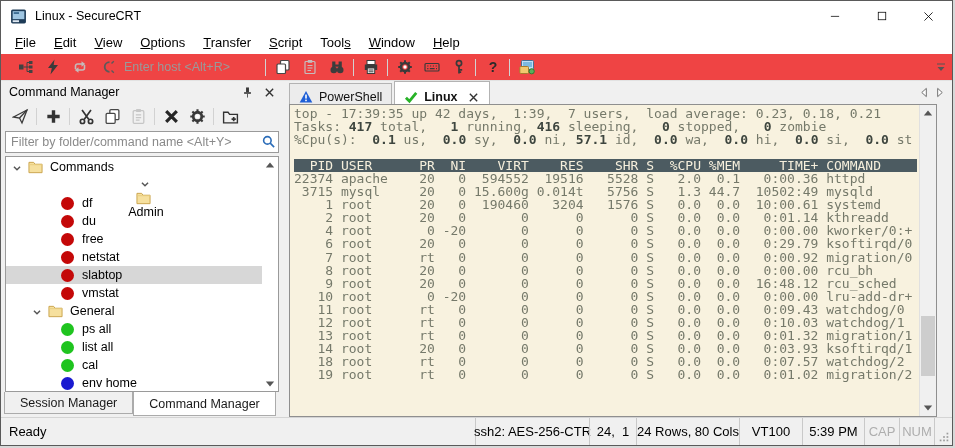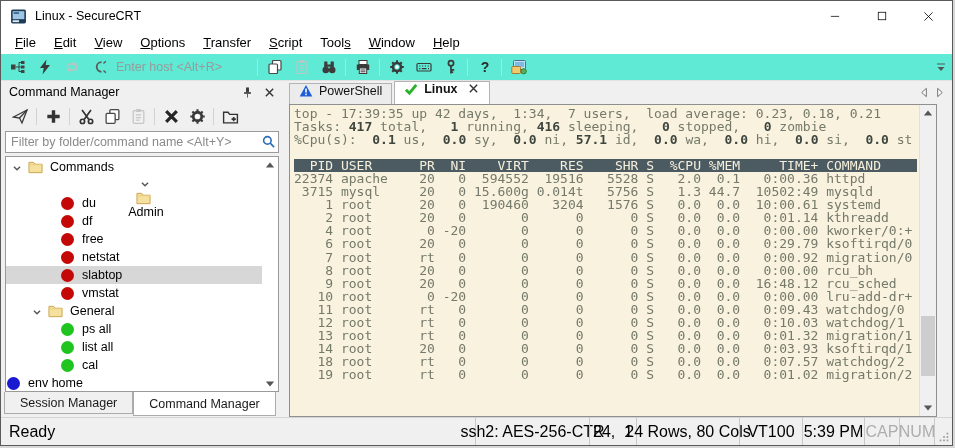--- a/index.html
+++ b/index.html
@@ -14,21 +14,21 @@
   .titlebar{height:30px;display:flex;align-items:center;background:#fff;flex:none}
   .title-icon{width:17px;height:17px;margin:0 8px 0 9px}
   .title-text{font-size:12.5px}
   .win-btns{margin-left:auto;display:flex;height:30px}
   .win-btn{width:47px;height:30px;display:flex;align-items:center;justify-content:center}
   
   .menubar{height:23px;display:flex;align-items:center;background:#fff;padding-left:5px;flex:none}
   .menu-item{padding:3px 9px 4px 9px;font-size:13px}
   .menu-item u{text-decoration:underline}
   
-  .toolbar{height:27px;display:flex;align-items:center;background:#5eead4;border-bottom:1px solid #e2e2e2;padding-left:3px;flex:none}
+  .toolbar{height:27px;display:flex;align-items:center;background:#ef4444;border-bottom:1px solid #e2e2e2;padding-left:11px;flex:none}
   .tb-group{display:flex;align-items:center;height:100%}
   .tb-btn{width:27px;height:25px;display:flex;align-items:center;justify-content:center}
   .tb-btn svg{width:16px;height:16px}
   .tb-sep{width:1px;height:17px;background:#d2d2d2;margin:0 3px;align-self:center}
   .host-input{width:132px;border:0;outline:0;background:transparent;font:inherit;font-size:12.5px;margin:0 6px 0 4px;color:#333}
   .host-input::placeholder{color:#9a9a9a}
   .tb-overflow{margin-left:auto;margin-right:3px;width:16px;height:16px}
   
   .main{flex:1;display:flex;background:#f0f0f0;min-height:0}
   
@@ -58,40 +58,40 @@
   .tree-scroll .sarr{height:15px;display:flex;align-items:center;justify-content:center}
   .sarr svg{width:10px;height:8px}
   .side-tabs{height:25px;display:flex;align-items:flex-start;padding-left:3px;flex:none}
   .side-tab{height:22px;padding:0 15px;display:flex;align-items:center;font-size:12.5px;background:#f0f0f0;border:1px solid #ababab;border-top:none;color:#1a1a1a}
   .side-tab.active{background:#fff;height:24px}
   
   .splitter{width:6px;flex:none}
   
   .term-area{flex:1;display:flex;flex-direction:column;min-width:0;min-height:0}
   .tab-strip{height:23px;display:flex;align-items:flex-end;flex:none}
-  .term-tab{height:21px;display:flex;align-items:flex-start;padding:0 9px;margin-right:2px;background:#ececec;border:1px solid #b3b3b3;border-bottom:none;font-size:12.5px;color:#111}
+  .term-tab{height:21px;display:flex;align-items:flex-end;padding:0 9px;margin-right:2px;background:#ececec;border:1px solid #b3b3b3;border-bottom:none;font-size:12.5px;color:#111}
   .term-tab.active{background:#fff;height:23px;font-weight:bold}
   .tab-icon{width:14px;height:14px;margin-right:6px}
   .tab-close{width:13px;height:13px;margin-left:9px}
   .tab-arrows{margin-left:auto;display:flex;align-items:center;height:100%;margin-right:5px}
   .tab-arrow{width:15px;height:15px;display:flex;align-items:center;justify-content:center}
   .tab-arrow svg{width:11px;height:11px}
   
   .terminal-wrap{flex:1;display:flex;margin-right:15px;border:1px solid #8f8f8f;background:var(--term-bg);min-height:0}
   .term-content{flex:1;overflow:hidden;padding:2px 0 0 4px;font-family:"DejaVu Sans Mono",monospace;font-size:13px;line-height:13.05px;color:var(--term-fg);min-width:0}
   .tline{white-space:pre;height:13.05px}
   .tline b{font-weight:bold;color:var(--term-bold)}
   .tline.hdr{background:var(--term-hbg);color:var(--term-hfg);margin-right:2px}
   .term-scroll{width:17px;flex:none;background:#f0f0f0;border-left:1px solid #e0e0e0;display:flex;flex-direction:column}
   .ts-arrow{height:16px;display:flex;align-items:center;justify-content:center;flex:none}
   .ts-arrow svg{width:10px;height:8px}
   .ts-track{flex:1;position:relative}
   .ts-thumb{position:absolute;left:1px;right:1px;top:70%;height:60px;background:#cdcdcd}
   
-  .statusbar{height:28px;border-top:1px solid #d4d4d4;background:#f0f0f0;display:flex;align-items:stretch;font-size:16px;flex:none}
+  .statusbar{height:28px;border-top:1px solid #d4d4d4;background:#f0f0f0;display:flex;align-items:stretch;font-size:13px;flex:none}
   .sb-ready{flex:1;display:flex;align-items:center;padding-left:8px}
   .sb-seg{border-left:1px solid #c9c9c9;display:flex;align-items:center;justify-content:center;white-space:pre}
   .sb-dim{color:#aeaeae}
   .sb-grip{display:flex;align-items:flex-end;justify-content:flex-end;width:16px;padding:0 2px 2px 0}
   .disabled{opacity:.95}
 </style>
 </head>
 <body>
 
 <div class="window" style="--term-bg: #f8f2df; --term-fg: #75796a; --term-bold: #3e463f; --term-hbg: #4c5b61; --term-hfg: #f6efdc;">
@@ -353,25 +353,25 @@
               <span class="tree-folder">
                 <svg viewBox="0 0 16 15">
                   <path d="M1 2.5h5l1.5 2H15v9H1z" fill="#f6e09e" stroke="#c9a24b"></path>
                   <path d="M1 5h14" stroke="#e8cc7e"></path>
                 </svg>
               </span>
               <span class="tree-label">Admin</span>
             </div>
             <div class="tree-row" style="padding-left: 54px;">
               <span class="cmd-circle" style="background: rgb(196, 8, 8);"></span>
+              <span class="tree-label">df</span>
+            </div>
+            <div class="tree-row" style="padding-left: 54px;">
+              <span class="cmd-circle" style="background: rgb(196, 8, 8);"></span>
               <span class="tree-label">du</span>
-            </div>
-            <div class="tree-row" style="padding-left: 54px;">
-              <span class="cmd-circle" style="background: rgb(196, 8, 8);"></span>
-              <span class="tree-label">df</span>
             </div>
             <div class="tree-row" style="padding-left: 54px;">
               <span class="cmd-circle" style="background: rgb(196, 8, 8);"></span>
               <span class="tree-label">free</span>
             </div>
             <div class="tree-row" style="padding-left: 54px;">
               <span class="cmd-circle" style="background: rgb(196, 8, 8);"></span>
               <span class="tree-label">netstat</span>
             </div>
             <div class="tree-row selected" style="padding-left: 54px;">
@@ -401,21 +401,21 @@
               <span class="tree-label">ps all</span>
             </div>
             <div class="tree-row" style="padding-left: 54px;">
               <span class="cmd-circle" style="background: rgb(31, 196, 31);"></span>
               <span class="tree-label">list all</span>
             </div>
             <div class="tree-row" style="padding-left: 54px;">
               <span class="cmd-circle" style="background: rgb(31, 196, 31);"></span>
               <span class="tree-label">cal</span>
             </div>
-            <div class="tree-row" style="">
+            <div class="tree-row" style="padding-left: 54px;">
               <span class="cmd-circle" style="background: rgb(26, 26, 208);"></span>
               <span class="tree-label">env home</span>
             </div>
           </div>
         <div class="tree-scroll">
           <span class="sarr">
               <svg viewBox="0 0 12 8">
                 <polygon points="6,1 11,7 1,7" fill="#565656"></polygon>
               </svg>
             </span>
@@ -467,21 +467,21 @@
             </span>
           <span class="tab-arrow">
               <svg viewBox="0 0 12 12">
                 <path d="M4 1.5L9 6l-5 4.5z" fill="#fff" stroke="#666"></path>
               </svg>
             </span>
         </span>
       </div>
       <div class="terminal-wrap">
         <div class="term-content" id="termLines">
-            <div class="tline"><span>top - 17:39:35 up 42 days,  1:34,  7 users,  load average: 0.23, 0.18, 0.21</span></div>
+            <div class="tline"><span>top - 17:39:35 up 42 days,  1:39,  7 users,  load average: 0.23, 0.18, 0.21</span></div>
             <div class="tline"><span>Tasks: </span><b>417</b><span> total, </span><b>  1</b><span> running, </span><b>416</b><span> sleeping, </span><b>  0</b><span> stopped, </span><b>  0</b><span> zombie</span></div>
             <div class="tline"><span>%Cpu(s): </span><b> 0.1</b><span> us, </span><b> 0.0</b><span> sy, </span><b> 0.0</b><span> ni, </span><b>57.1</b><span> id, </span><b> 0.0</b><span> wa, </span><b> 0.0</b><span> hi, </span><b> 0.0</b><span> si, </span><b> 0.0</b><span> st</span></div>
             <div class="tline"> </div>
             <div class="tline hdr">  PID USER      PR  NI    VIRT    RES    SHR S  %CPU %MEM     TIME+ COMMAND</div>
             <div class="tline">22374 apache    20   0  594552  19516   5528 S   2.0  0.1   0:00.36 httpd</div>
             <div class="tline"> 3715 mysql     20   0 15.600g 0.014t   5756 S   1.3 44.7  10502:49 mysqld</div>
             <div class="tline">    1 root      20   0  190460   3204   1576 S   0.0  0.0  10:00.61 systemd</div>
             <div class="tline">    2 root      20   0       0      0      0 S   0.0  0.0   0:01.14 kthreadd</div>
             <div class="tline">    4 root       0 -20       0      0      0 S   0.0  0.0   0:00.00 kworker/0:+</div>
             <div class="tline">    6 root      20   0       0      0      0 S   0.0  0.0   0:29.79 ksoftirqd/0</div>

